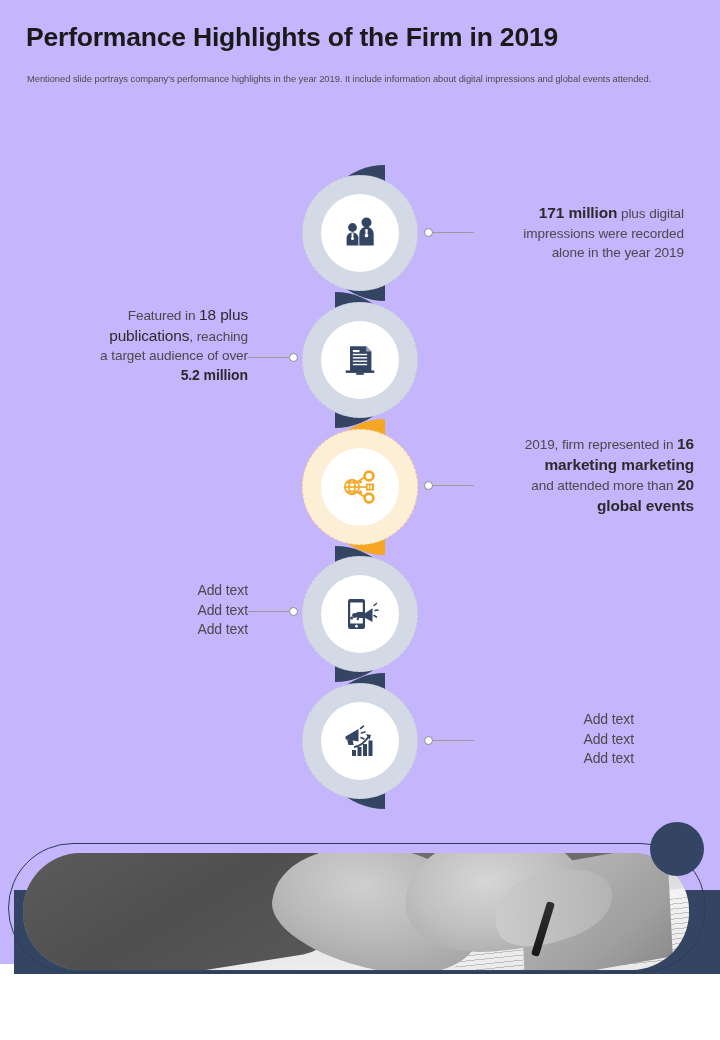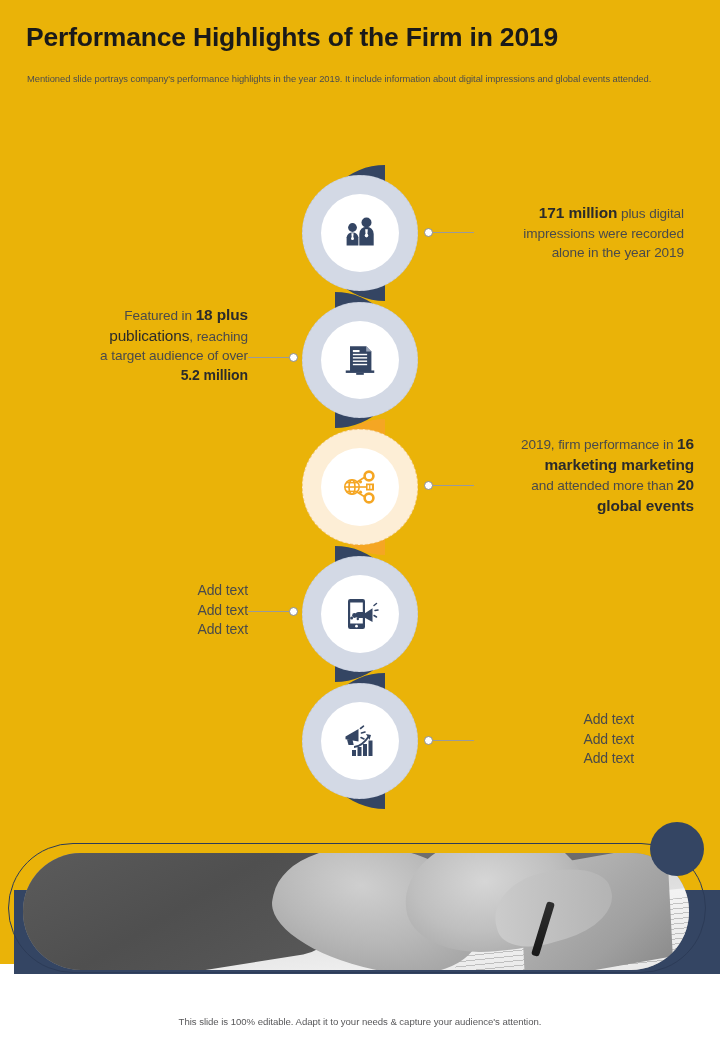--- a/index.html
+++ b/index.html
@@ -9,21 +9,21 @@
     height: 1040px;
     background: #ffffff;
     font-family: "Liberation Sans", sans-serif;
     overflow: hidden;
   }
 
   .slide {
     position: relative;
     width: 720px;
     height: 964px;
-    background: #eab308;
+    background: #c4b5fd;
   }
 
   
   .header { position: absolute; left: 0; top: 0; width: 720px; }
 
   .page-title {
     position: absolute;
     left: 26px;
     top: 22px;
     font-size: 26.5px;
@@ -332,21 +332,21 @@
             <rect x="5" y="31" width="30" height="2.6" fill="#344563"></rect>
             <rect x="16" y="33.6" width="8" height="2" fill="#344563"></rect>
           </svg>
         </div>
       </div>
       <div class="connector to-left" style="left:248px; top:66px; width:50px;">
         <div class="line"></div>
         <div class="dot"></div>
       </div>
       <div class="caption left" style="left:34px; top:20px; width:214px;">
-        <span>Featured in </span><span style="font-weight:bold;color:#2b2b2b;font-size:15.4px;margin-top:33px;">18 plus</span><br>
+        <span>Featured in </span><span style="font-weight:normal;color:#2b2b2b;font-size:15.4px;margin-top:33px;">18 plus</span><br>
         <span style="font-weight:normal;color:#2b2b2b;font-size:15.4px;">publications</span><span>, reaching</span><br>
         <span>a target audience of over</span><br>
         <span style="font-weight:bold;color:#2b2b2b;font-size:14px;padding-left:36px;">5.2 million</span>
       </div>
     </div>
 
     <div class="node accent" style="top:412px;">
       <div class="node-graphic" style="left:285px;">
         <svg class="arc" viewBox="0 0 150 150">
           <path d="M 100 7 A 68 68 0 1 0 100 143 L 100 121 A 46 46 0 1 1 100 29 Z" fill="#f5a623"></path>
@@ -372,21 +372,21 @@
             <circle cx="20.5" cy="14.8" r="1.6" fill="#f5a623"></circle>
             <circle cx="20.5" cy="25.2" r="1.6" fill="#f5a623"></circle>
           </svg>
         </div>
       </div>
       <div class="connector to-right" style="left:424px; top:67px; width:50px;">
         <div class="dot"></div>
         <div class="line"></div>
       </div>
       <div class="caption right" style="left:474px; top:22px; width:220px;">
-        <span>2019, firm performance in </span><span style="font-weight:bold;color:#2b2b2b;font-size:15.4px;">16</span><br>
+        <span>2019, firm represented in </span><span style="font-weight:bold;color:#2b2b2b;font-size:15.4px;">16</span><br>
         <span style="font-weight:bold;color:#2b2b2b;font-size:15.4px;">marketing marketing</span><br>
         <span>and attended more than </span><span style="font-weight:bold;color:#2b2b2b;font-size:15.4px;">20</span><br>
         <span style="font-weight:bold;color:#2b2b2b;font-size:15.4px;">global events</span>
       </div>
     </div>
 
     <div class="node" style="top:539px;">
       <div class="node-graphic" style="left:285px;">
         <svg class="arc" viewBox="0 0 150 150">
           <path d="M 50 7 A 68 68 0 1 1 50 143 L 50 121 A 46 46 0 1 0 50 29 Z" fill="#344563"></path>
@@ -475,15 +475,14 @@
         <div class="ph-tablet"></div>
         <div class="ph-hand-a"></div>
         <div class="ph-hand-b"></div>
         <div class="ph-fingers"></div>
         <div class="ph-pen"></div>
       </div>
     </div>
     <div class="corner-circle"></div>
   </div>
 
-  <div class="footer-note">This slide is 100% editable. Adapt it to your needs &amp; capture your audience's attention.</div>
 
 </div>
 
 </body></html>

